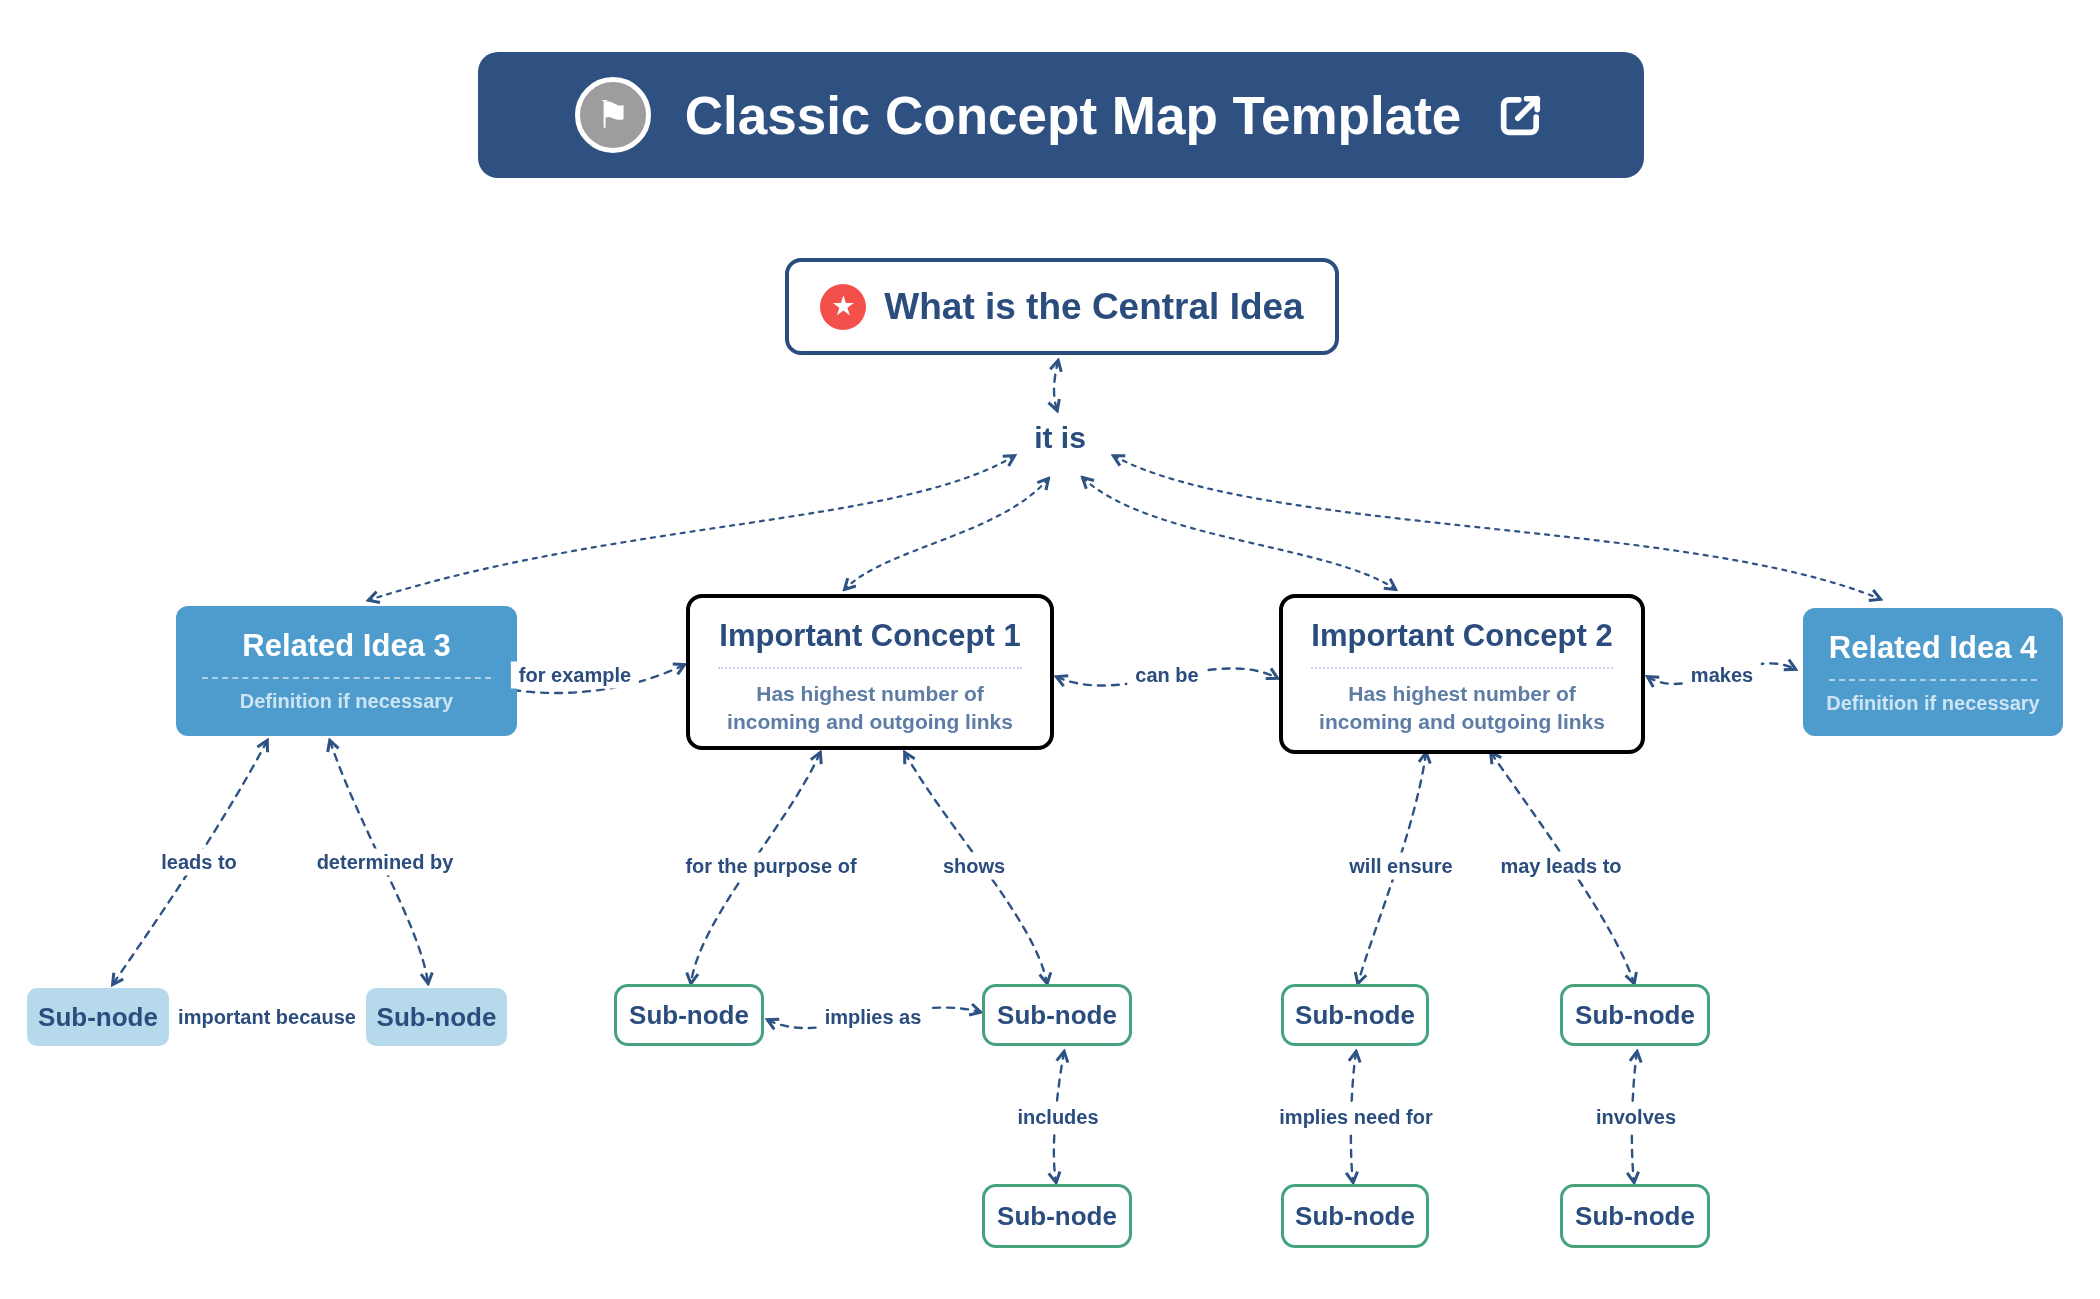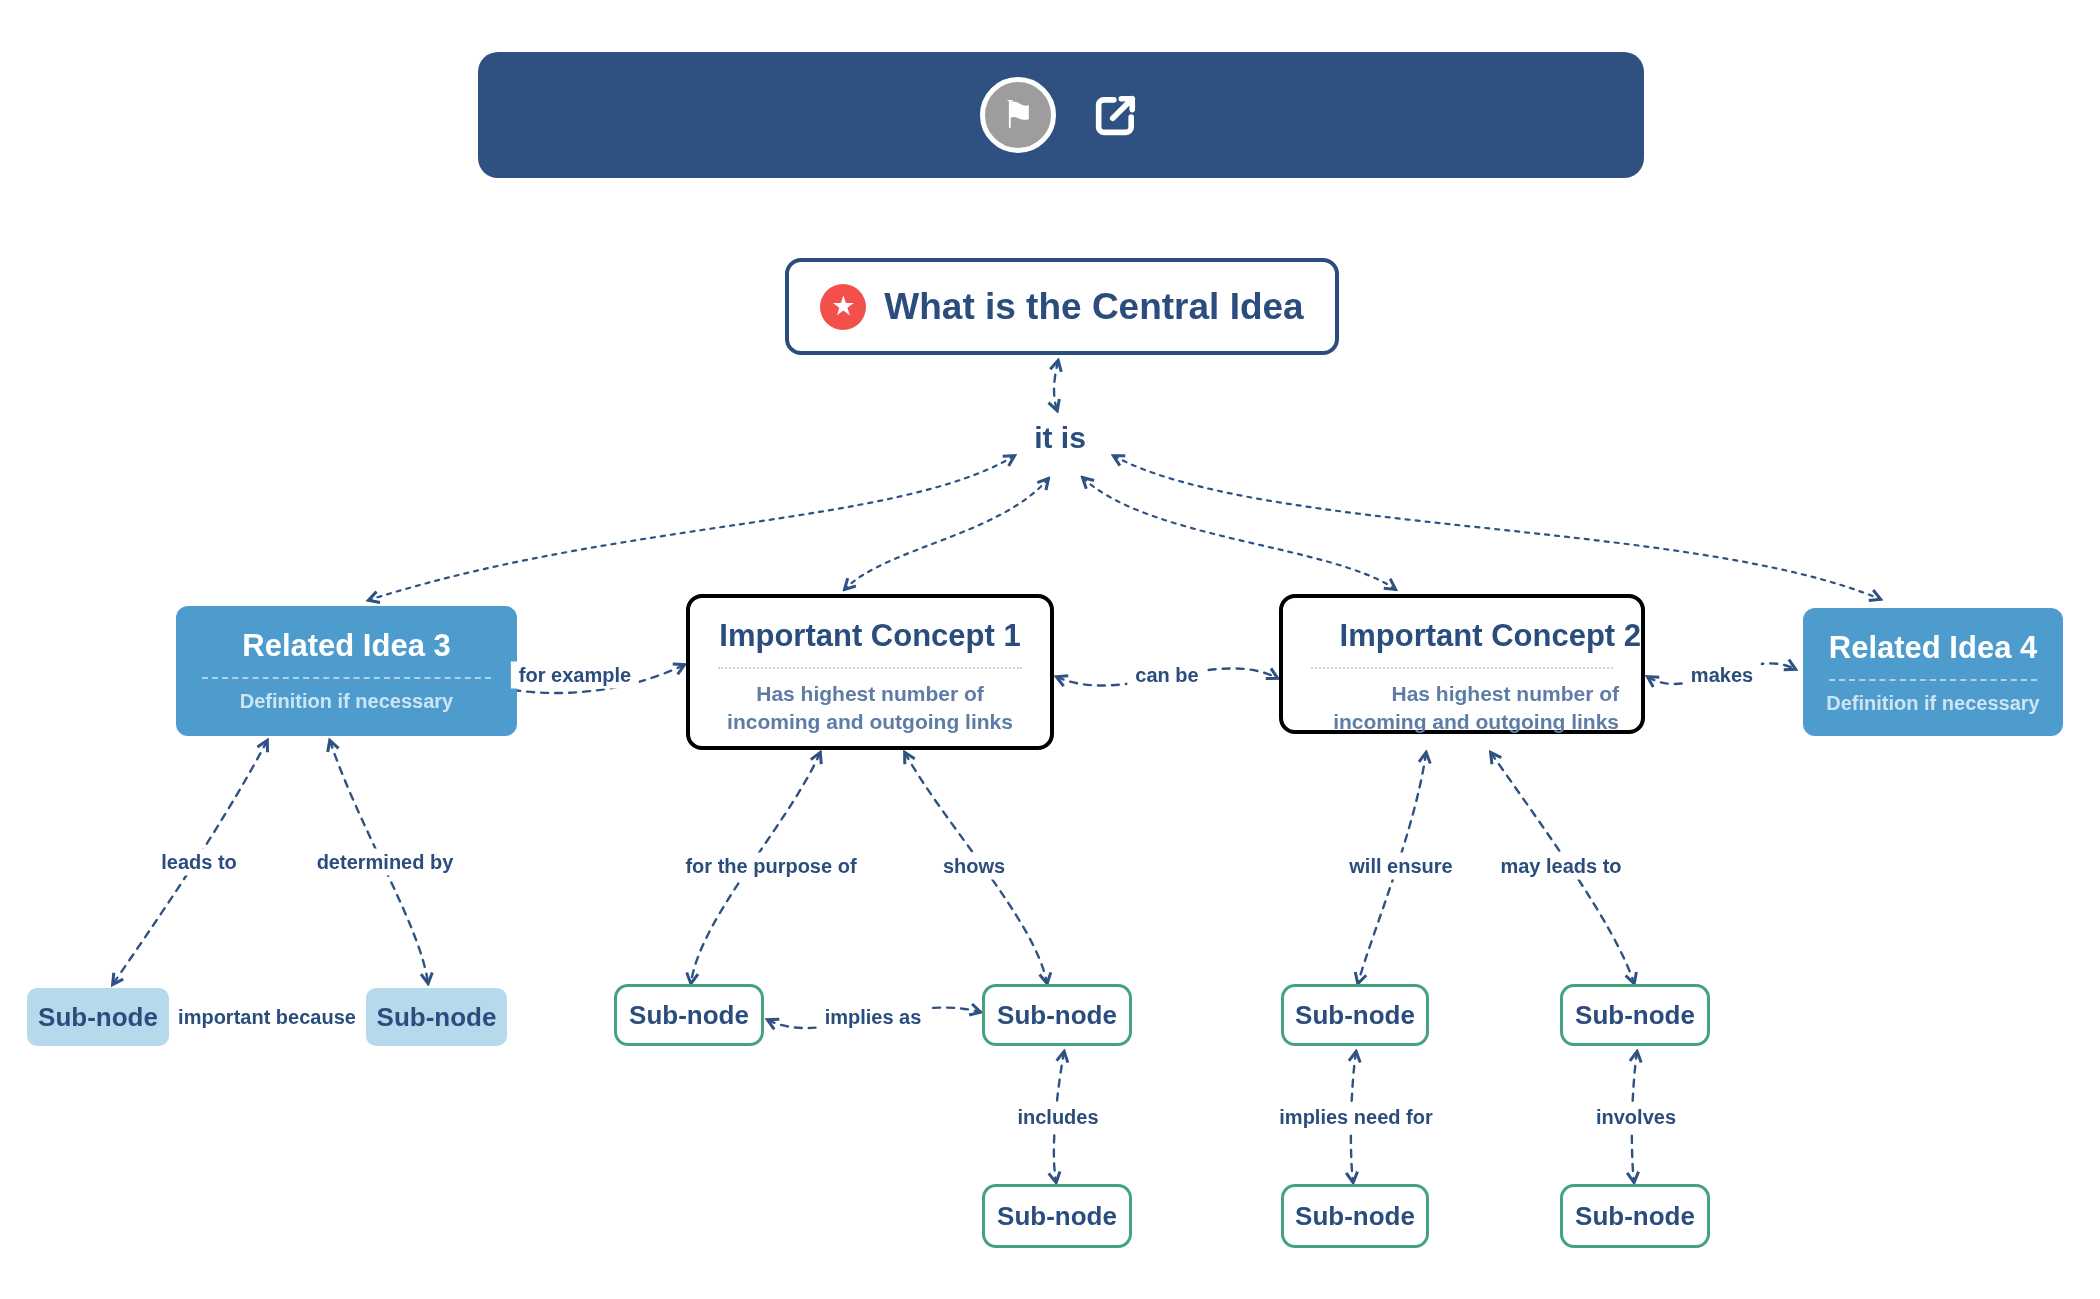--- a/index.html
+++ b/index.html
@@ -85,20 +85,21 @@
     <path class="wire" d="M 768 1020 C 825 1048 905 992 980 1012" marker-start="url(#arw)" marker-end="url(#arw)"></path>
     <path class="wire" d="M 1064 1052 C 1058 1085 1050 1148 1056 1182" marker-start="url(#arw)" marker-end="url(#arw)"></path>
     <path class="wire" d="M 1426 753 C 1415 830 1375 925 1358 983" marker-start="url(#arw)" marker-end="url(#arw)"></path>
     <path class="wire" d="M 1491 753 C 1545 830 1615 925 1634 983" marker-start="url(#arw)" marker-end="url(#arw)"></path>
     <path class="wire" d="M 1356 1052 C 1351 1085 1349 1148 1353 1182" marker-start="url(#arw)" marker-end="url(#arw)"></path>
     <path class="wire" d="M 1637 1052 C 1632 1085 1630 1148 1634 1182" marker-start="url(#arw)" marker-end="url(#arw)"></path>
   </svg>
 
   <div class="titlebar">
     <span class="flag-badge">⚑</span>
+    <span class="bar-title">Classic Concept Map Template</span>
     <svg class="ext-icon" viewBox="0 0 24 24">
       <path d="M19 13 v4.6 a2.4 2.4 0 0 1 -2.4 2.4 H6.4 A2.4 2.4 0 0 1 4 17.6 V7.4 A2.4 2.4 0 0 1 6.4 5 H11" fill="none" stroke="#ffffff" stroke-width="2.6" stroke-linecap="round" stroke-linejoin="round"></path>
       <path d="M10.5 13.5 L19.5 4.5 M14.5 4.5 h5 v5" fill="none" stroke="#ffffff" stroke-width="2.6" stroke-linecap="round" stroke-linejoin="round"></path>
     </svg>
   </div>
 
   <div class="central">
     <span class="star-badge">★</span>
     <span class="central-title">What is the Central Idea</span>
   </div>
@@ -108,21 +109,21 @@
     <div class="n-div"></div>
     <div class="n-sub">Definition if necessary</div>
   </div>
 
   <div class="node node-green" style="left:686px;top:594px;width:368px;height:156px;">
     <div class="n-title">Important Concept 1</div>
     <div class="n-div"></div>
     <div class="n-sub">Has highest number of incoming and outgoing links</div>
   </div>
 
-  <div class="node node-green" style="left:1279px;top:594px;width:366px;height:140px;text-align:right;">
+  <div class="node node-green" style="left:1279px;top:594px;width:366px;height:160px;">
     <div class="n-title">Important Concept 2</div>
     <div class="n-div"></div>
     <div class="n-sub">Has highest number of incoming and outgoing links</div>
   </div>
 
   <div class="node node-blue" style="left:1803px;top:608px;width:260px;height:128px;">
     <div class="n-title">Related Idea 4</div>
     <div class="n-div"></div>
     <div class="n-sub">Definition if necessary</div>
   </div>

